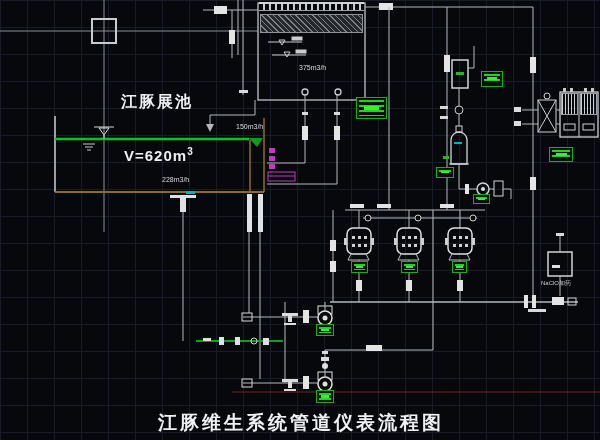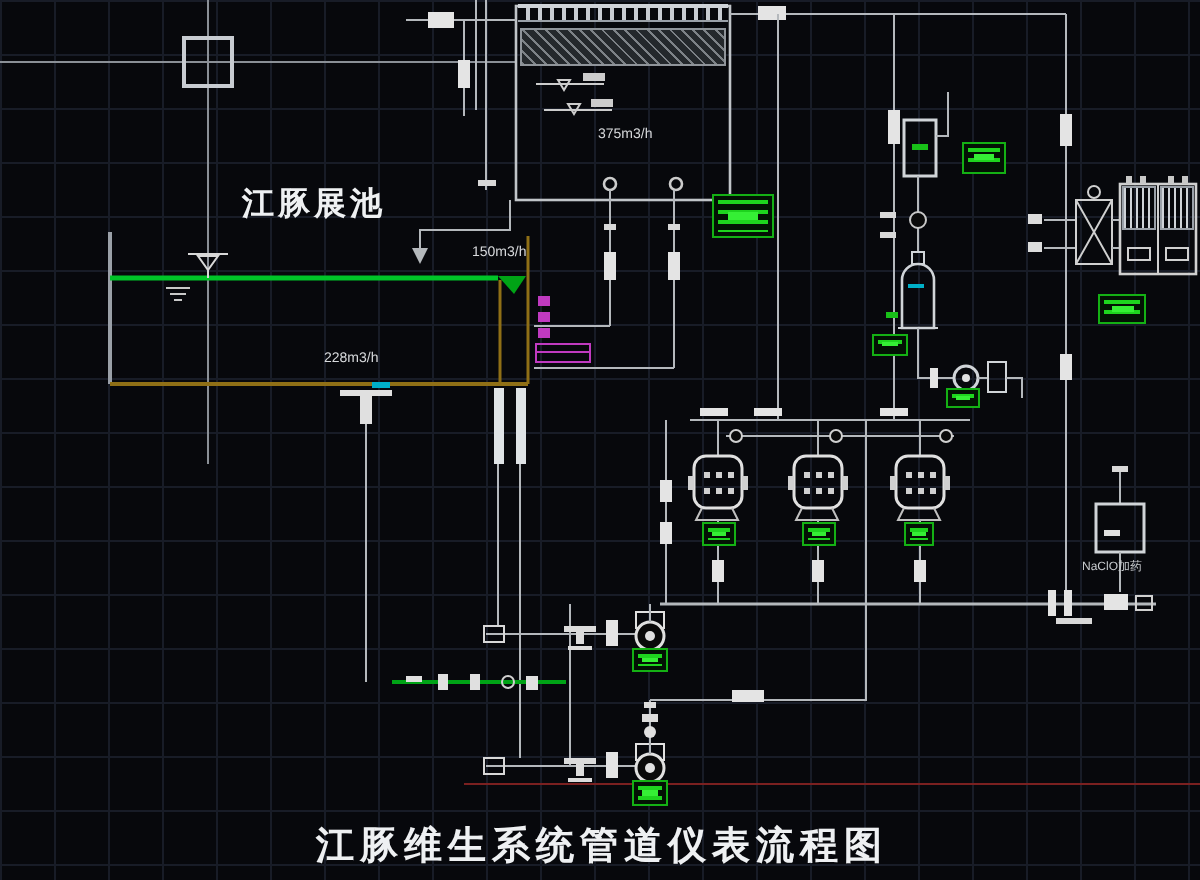--- a/index.html
+++ b/index.html
@@ -344,19 +344,20 @@
   <div class="tag" style="left:436px; top:167px; width:18px; height:11px;"></div>
   <div class="tag" style="left:473px; top:194px; width:17px; height:10px;"></div>
   <div class="tag" style="left:549px; top:147px; width:24px; height:15px;"></div>
   <div class="tag" style="left:351px; top:261px; width:17px; height:12px;"></div>
   <div class="tag" style="left:401px; top:261px; width:17px; height:12px;"></div>
   <div class="tag" style="left:452px; top:261px; width:15px; height:12px;"></div>
   <div class="tag" style="left:316px; top:324px; width:18px; height:12px;"></div>
   <div class="tag" style="left:316px; top:390px; width:18px; height:13px;"></div>
 
   <div class="txt t-pool">江豚展池</div>
+  <div class="txt t-vol"><span>V=620m</span><sup>3</sup></div>
   <div class="txt t-flow f-228">228m3/h</div>
   <div class="txt t-flow f-150">150m3/h</div>
   <div class="txt t-flow f-375">375m3/h</div>
   <div class="txt t-naclo">NaClO加药</div>
   <div class="txt t-title">江豚维生系统管道仪表流程图</div>
 
 </div>
 
 </body></html>

